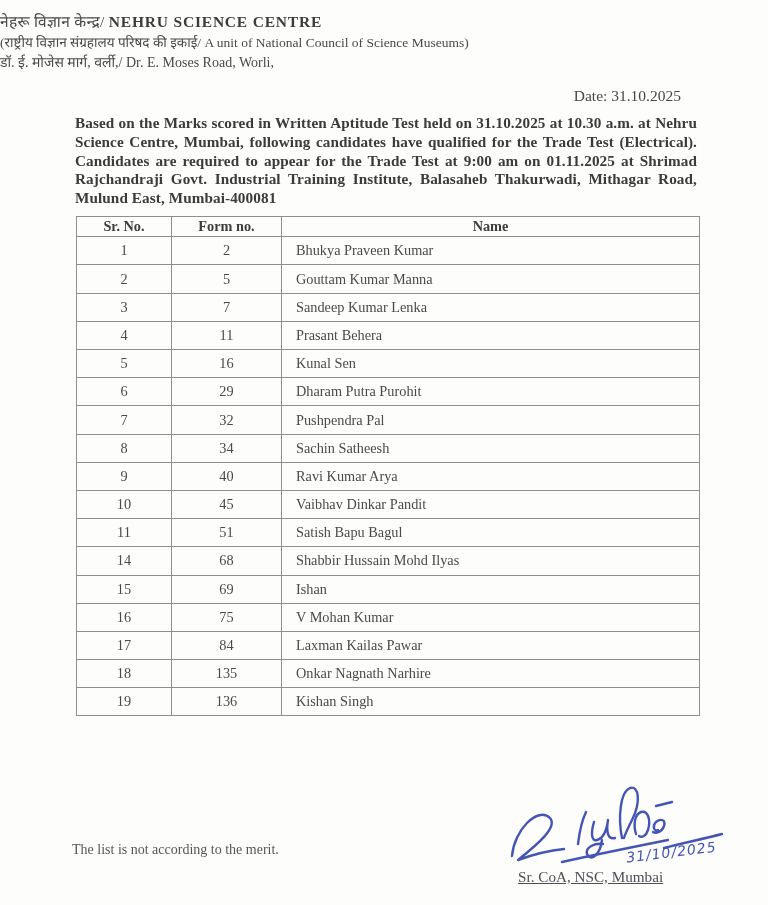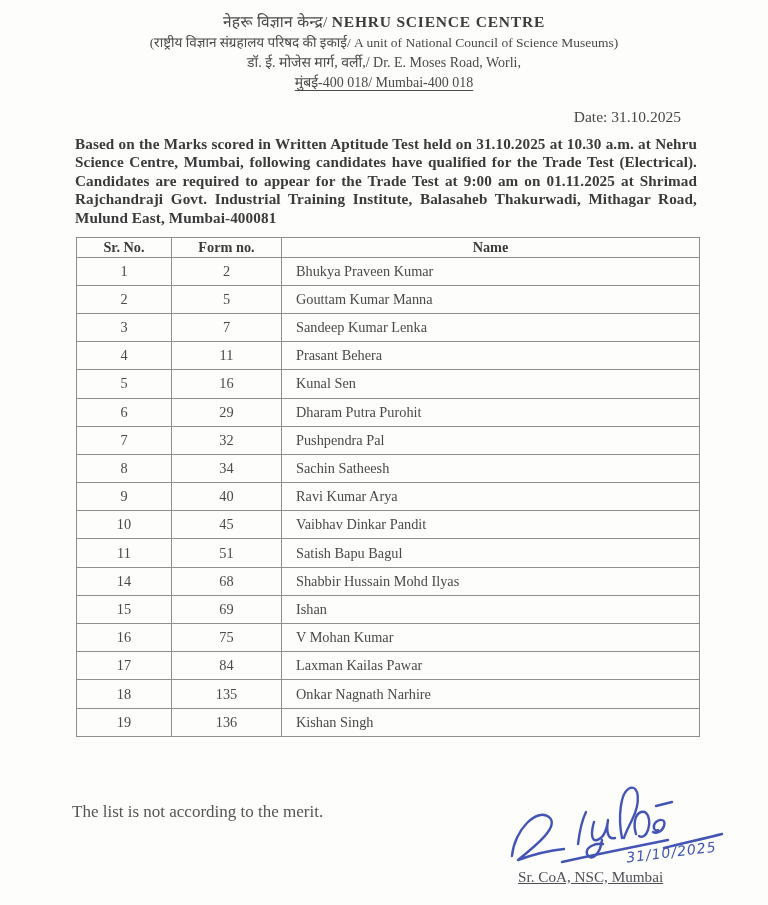--- a/index.html
+++ b/index.html
@@ -10,21 +10,21 @@
     height: 905px;
     margin: 0 auto;
     background: #fdfdfc;
     color: #3f3f3f;
     font-family: "Liberation Serif", "DejaVu Serif", serif;
     overflow: hidden;
   }
   
   .letterhead {
     padding-top: 11px;
-    text-align: center;
+    text-align: left;
     color: #4a4a4a;
     line-height: 1.45;
   }
   .lh-line1 { font-size: 15.5px; letter-spacing: 0.3px; }
   .lh-line1 .en { font-weight: bold; color: #3c3c3c; letter-spacing: 0.8px; }
   .lh-line2 { font-size: 13.5px; }
   .lh-line3 { font-size: 14px; }
   .lh-line4 { font-size: 14px; text-decoration: underline; text-underline-offset: 3px; }
   
   .date-row {
@@ -67,22 +67,22 @@
   table.candidates td { height: 28.2px; vertical-align: middle; }
   .col-sr   { width: 95px; }
   .col-form { width: 110px; }
   .col-name { width: 418px; }
   td.num-col  { text-align: center; }
   td.name-col { text-align: left; padding-left: 14px; }
   
   .note {
     position: absolute;
     left: 72px;
-    top: 802px;
-    font-size: 17px;
+    top: 842px;
+    font-size: 14px;
     color: #555555;
   }
   .signature-block {
     position: absolute;
     left: 498px;
     top: 782px;
     width: 255px;
     height: 115px;
   }
   .signature-svg { position: absolute; left: 0; top: 0; }
@@ -112,21 +112,20 @@
 
 <div class="page">
 
   <div class="letterhead">
     <div class="lh-line1">
       <span class="hi">नेहरू विज्ञान केन्द्र/</span>
       <span class="en">NEHRU SCIENCE CENTRE</span>
     </div>
     <div class="lh-line2">(राष्ट्रीय विज्ञान संग्रहालय परिषद की इकाई/ A unit of National Council of Science Museums)</div>
     <div class="lh-line3">डॉ. ई. मोजेस मार्ग, वर्ली,/ Dr. E. Moses Road, Worli,</div>
-    <div class="lh-line4">मुंबई-400 018/ Mumbai-400 018</div>
   </div>
 
   <div class="date-row">Date: 31.10.2025</div>
 
   <p class="body-para">Based on the Marks scored in Written Aptitude Test held on 31.10.2025 at 10.30 a.m. at Nehru Science Centre, Mumbai, following candidates have qualified for the Trade Test (Electrical). Candidates are required to appear for the Trade Test  at 9:00 am on 01.11.2025 at Shrimad Rajchandraji Govt. Industrial Training Institute, Balasaheb Thakurwadi, Mithagar Road, Mulund East, Mumbai-400081</p>
 
   <table class="candidates">
     <colgroup>
       <col class="col-sr">
         <col class="col-form">

